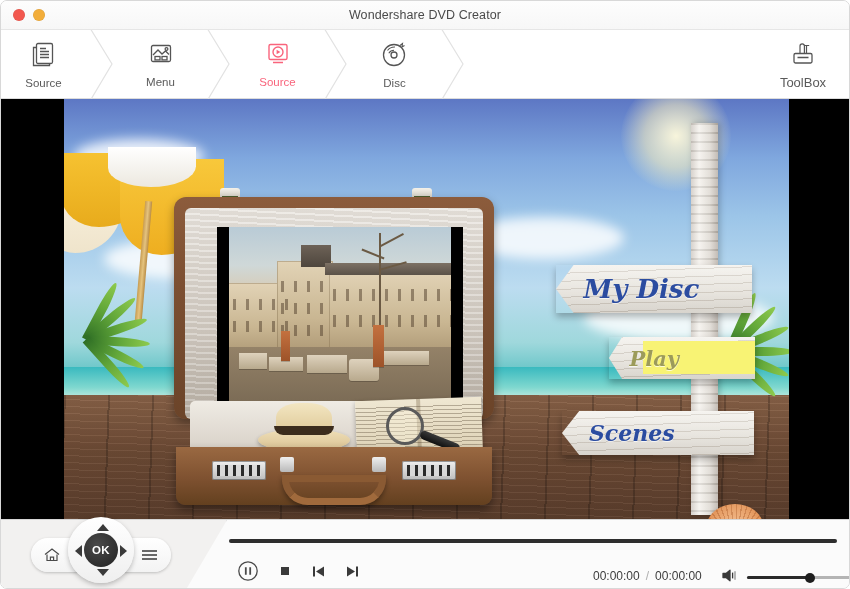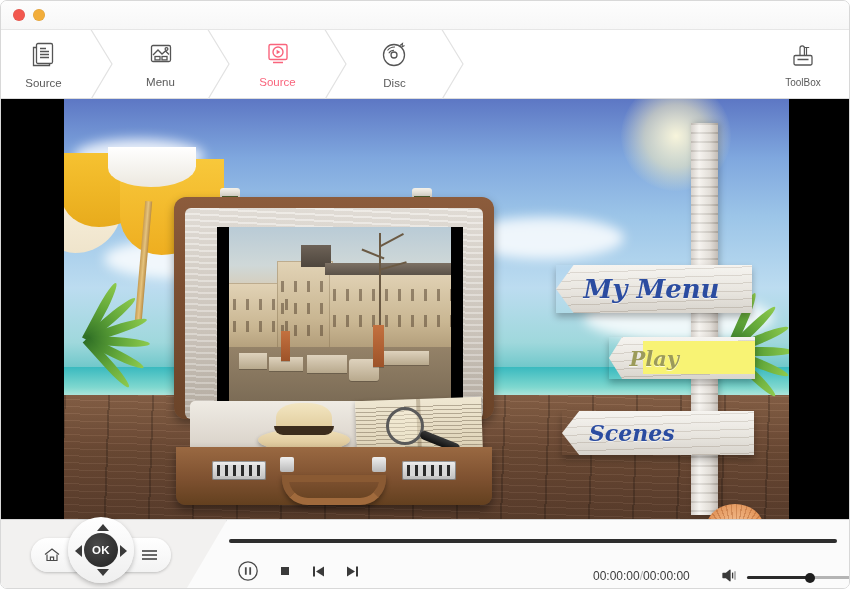--- a/index.html
+++ b/index.html
@@ -59,21 +59,21 @@
     width: 32px;
   }
   .chev svg { position: absolute; top: 0; left: 0; }
   .toolbox-step {
     position: absolute; right: 6px; top: 0;
     width: 80px; height: 100%;
     display: flex; flex-direction: column;
     align-items: center; justify-content: center; gap: 4px;
     color: #5a5a5a;
   }
-  .toolbox-step .lbl { font-size: 10px; }
+  .toolbox-step .lbl { font-size: 13px; }
 
   
   .stage {
     position: relative;
     width: 850px; height: 420px;
     background: #000;
     overflow: hidden;
   }
   .menu-canvas {
     position: absolute;
@@ -369,21 +369,21 @@
     position: absolute; left: 0; right: 0; top: 0; height: 4px;
     background: #2e2e2e; border-radius: 2px;
   }
   .transport {
     position: absolute; left: 236px; top: 40px;
     display: flex; align-items: center; gap: 19px;
   }
   .time {
     position: absolute; left: 592px; top: 49px;
     font-size: 12px; color: #3c3c3c;
-    display: flex; align-items: center; gap: 0;
+    display: flex; align-items: center; gap: 6px;
   }
   .time .sep { color: #aeaeae; }
   .volume {
     position: absolute; left: 720px; top: 48px;
     display: flex; align-items: center; gap: 9px;
   }
   .vol-track {
     position: relative; width: 105px; height: 3px;
     background: #b4b4b4; border-radius: 2px;
   }
@@ -401,20 +401,21 @@
 </head>
 <body>
 
 <div class="app-window">
 
   <div class="titlebar">
     <div class="traffic">
       <div class="dot red"></div>
       <div class="dot yellow"></div>
     </div>
+    <div class="win-title">Wondershare DVD Creator</div>
   </div>
 
   <div class="toolbar">
     <div class="steps">
 
       <div class="step">
         <span>
           <svg width="27" height="29" viewBox="0 0 27 29" fill="none" stroke="#555" stroke-width="1.3">
             <rect x="6.5" y="3.5" width="16" height="20" rx="1.5"></rect>
             <path d="M6.5 7.5 H3.5 V25.5 H19.5 V23.5"></path>
@@ -594,21 +595,21 @@
             <div class="handle-mount" style="left:196px;"></div>
             <div class="handle"></div>
           </div>
         </div>
       </div>
 
       <div class="post"></div>
 
       <div class="sign sign-title">
         <div class="plank">
-          <div class="txt">My Menu</div>
+          <div class="txt">My Disc</div>
         </div>
       </div>
 
       <div class="sign sign-play">
         <div class="plank">
           <div class="hl" style="background: rgb(248, 243, 116);"></div>
           <div class="txt" style="position:relative;">Play</div>
         </div>
       </div>
 

